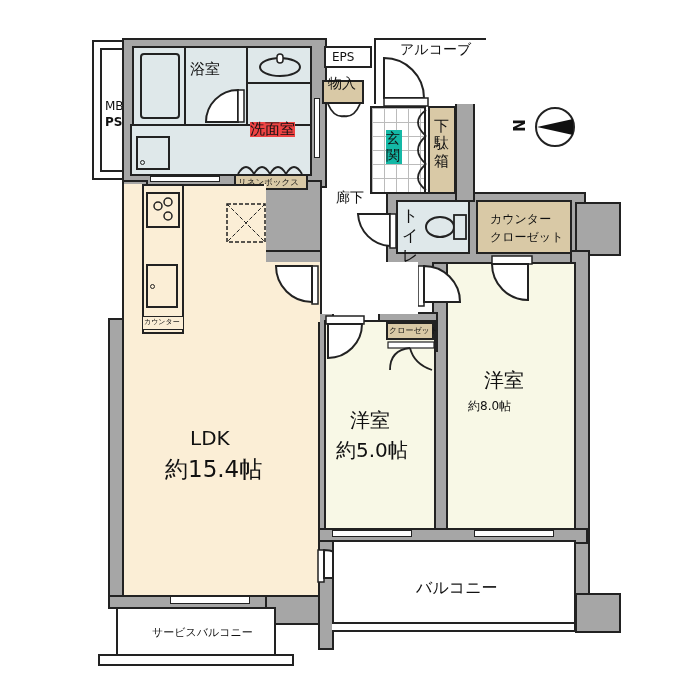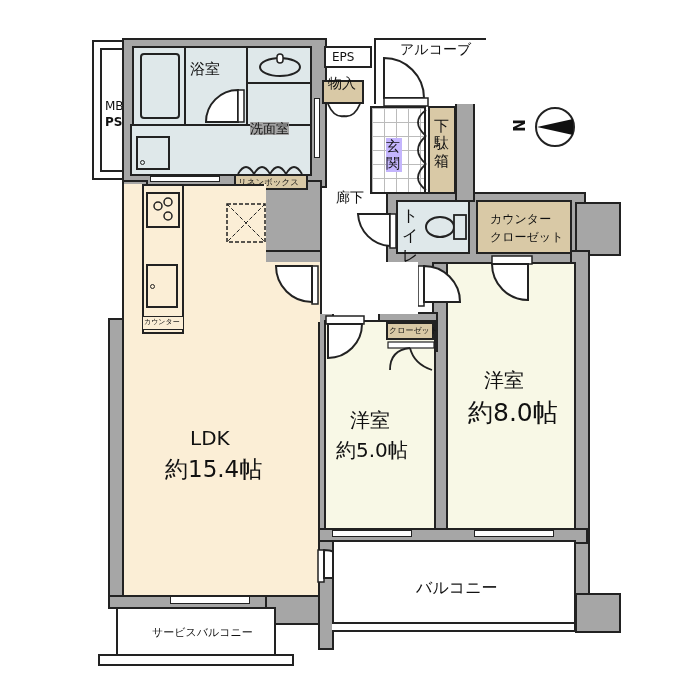--- a/index.html
+++ b/index.html
@@ -61,21 +61,21 @@
       <rect x="34" y="2" width="6" height="32" fill="#fff" stroke="#222" stroke-width="1.5"></rect>
     </svg>
 
   <div class="abs wet" style="left:246px;top:46px;width:66px;height:38px;"></div>
   <svg style="left:258px;top:52px;" width="44" height="26">
       <ellipse cx="22" cy="15" rx="20" ry="9" fill="none" stroke="#222" stroke-width="2"></ellipse>
       <rect x="19" y="2" width="6" height="9" rx="3" fill="#fff" stroke="#222" stroke-width="1.5"></rect>
     </svg>
   <div class="abs wet" style="left:246px;top:82px;width:66px;height:94px;"></div>
   <div class="abs wet" style="left:130px;top:124px;width:182px;height:52px;"></div>
-  <div class="lbl" style="left:250px;top:122px;font-size:13px;background:#a3a3a3;">洗面室</div>
+  <div class="lbl" style="left:250px;top:122px;font-size:15px;background:#ef4444;">洗面室</div>
   <div class="abs" style="left:136px;top:136px;width:34px;height:34px;border:2px solid #222;background:#dfe8ea;"></div>
   <div class="abs" style="left:140px;top:160px;width:5px;height:5px;border:1px solid #222;border-radius:50%;"></div>
   <svg style="left:236px;top:158px;" width="70" height="18">
       <path d="M2 16 Q10 2 18 16 M18 16 Q26 2 34 16 M34 16 Q42 2 50 16 M50 16 Q58 2 66 16" fill="none" stroke="#222" stroke-width="1.8"></path>
     </svg>
   <div class="abs storage" style="left:234px;top:174px;width:74px;height:16px;"></div>
   <div class="lbl" style="left:238px;top:178px;font-size:8.5px;">リネンボックス</div>
   <div class="abs" style="left:314px;top:98px;width:6px;height:60px;border:1px solid #222;background:#fff;"></div>
 
   <div class="abs ldk" style="left:124px;top:184px;width:142px;height:140px;"></div>
@@ -122,21 +122,21 @@
       <path d="M2 2 A40 40 0 0 1 42 42 L2 42 Z" fill="#fff" stroke="#222" stroke-width="2"></path>
       <rect x="2" y="42" width="44" height="8" fill="#fff" stroke="#222" stroke-width="1.5"></rect>
     </svg>
   <div class="abs storage" style="left:322px;top:80px;width:42px;height:24px;"></div>
   <div class="lbl" style="left:328px;top:76px;font-size:14px;">物入</div>
   <svg style="left:326px;top:104px;" width="36" height="16">
       <path d="M2 0 Q8 14 18 12 M18 12 Q28 14 34 0" fill="none" stroke="#222" stroke-width="1.8"></path>
     </svg>
 
   <div class="abs" style="left:370px;top:106px;width:56px;height:88px;border:2px solid #222;background-color:#fff;background-image:linear-gradient(#bbb 1px,transparent 1px),linear-gradient(90deg,#bbb 1px,transparent 1px);background-size:12px 14px;"></div>
-  <div class="lbl" style="left:386px;top:138px;font-size:14px;width:16px;line-height:1.2;white-space:normal;background:#c4b5fd;">玄関</div>
+  <div class="lbl" style="left:386px;top:130px;font-size:14px;width:16px;line-height:1.2;white-space:normal;background:#14b8a6;">玄関</div>
   <svg style="left:410px;top:108px;" width="18" height="84">
       <path d="M16 2 Q0 14 16 28 M16 28 Q0 42 16 56 M16 56 Q0 70 16 82" fill="none" stroke="#222" stroke-width="1.8"></path>
     </svg>
   <div class="abs storage" style="left:428px;top:106px;width:28px;height:88px;"></div>
   <div class="lbl" style="left:434px;top:118px;font-size:15px;width:16px;line-height:1.15;white-space:normal;">下駄箱</div>
 
   <div class="lbl" style="left:336px;top:190px;font-size:14px;">廊下</div>
   <svg style="left:356px;top:212px;" width="40" height="40">
       <path d="M2 2 A34 34 0 0 0 34 34 L34 2 Z" fill="#fff" stroke="#222" stroke-width="2"></path>
       <rect x="34" y="2" width="6" height="34" fill="#fff" stroke="#222" stroke-width="1.5"></rect>
@@ -158,21 +158,21 @@
   <div class="abs west" style="left:446px;top:262px;width:130px;height:268px;border:2px solid #222;"></div>
   <svg style="left:492px;top:256px;" width="42" height="46">
       <rect x="0" y="0" width="40" height="8" fill="#fff" stroke="#222" stroke-width="1.5"></rect>
       <path d="M0 8 A36 36 0 0 0 36 44 L36 8 Z" fill="#fff" stroke="#222" stroke-width="2"></path>
     </svg>
   <svg style="left:418px;top:266px;" width="44" height="42">
       <rect x="0" y="0" width="6" height="40" fill="#fff" stroke="#222" stroke-width="1.5"></rect>
       <path d="M6 0 A36 36 0 0 1 42 36 L6 36 Z" fill="#fff" stroke="#222" stroke-width="2"></path>
     </svg>
   <div class="lbl" style="left:484px;top:370px;font-size:20px;">洋室</div>
-  <div class="lbl" style="left:468px;top:400px;font-size:25px;text-align:center;">約8.0帖</div>
+  <div class="lbl" style="left:468px;top:400px;font-size:12px;text-align:center;">約8.0帖</div>
   <div class="abs" style="left:474px;top:530px;width:80px;height:7px;border:1px solid #222;background:#fff;"></div>
 
   <div class="abs west" style="left:324px;top:320px;width:112px;height:210px;border:2px solid #222;"></div>
   <div class="abs white" style="left:322px;top:262px;width:96px;height:52px;border:none;"></div>
   <svg style="left:326px;top:316px;" width="40" height="44">
       <rect x="0" y="0" width="38" height="8" fill="#fff" stroke="#222" stroke-width="1.5"></rect>
       <path d="M2 8 L2 42 A34 34 0 0 0 36 8 Z" fill="#fff" stroke="#222" stroke-width="2"></path>
     </svg>
   <div class="abs storage" style="left:386px;top:322px;width:48px;height:18px;"></div>
   <div class="lbl" style="left:389px;top:327px;font-size:8px;">クローゼット</div>

